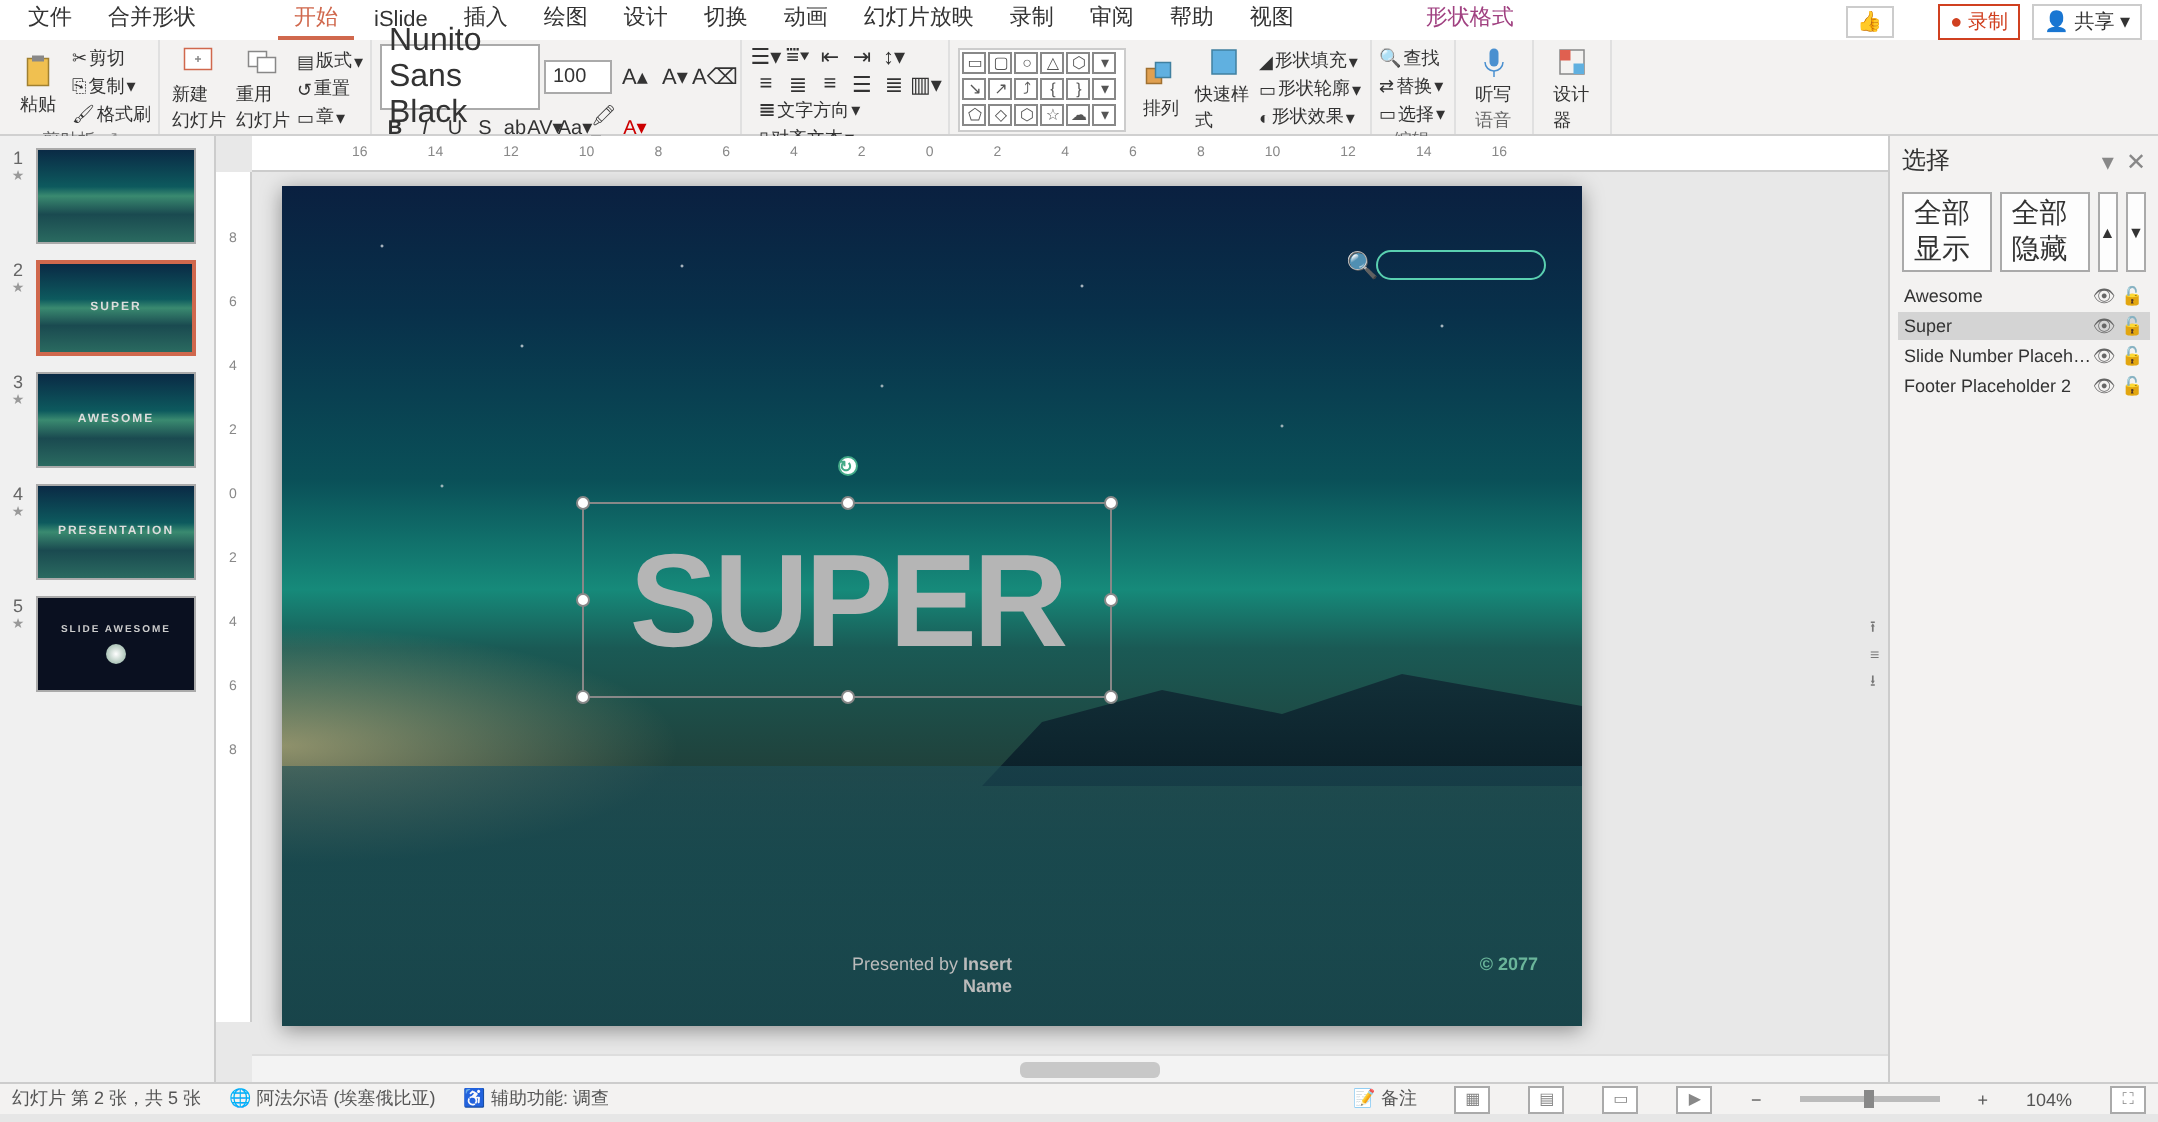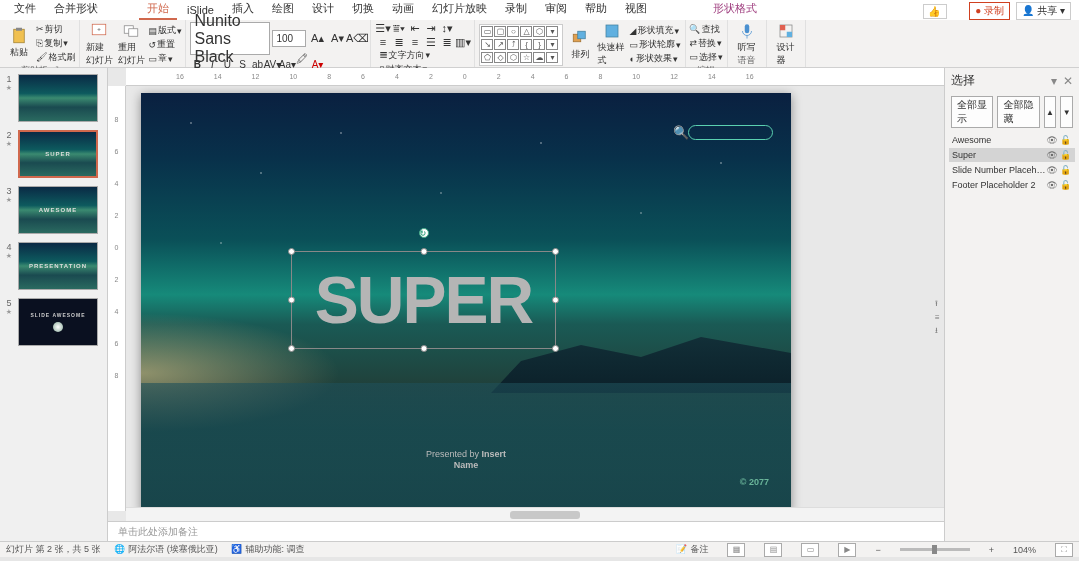--- a/index.html
+++ b/index.html
@@ -54,34 +54,34 @@
 .super-text { position: absolute; left: 150px; top: 158px; width: 265px; height: 98px; border: 1px solid #888; display: flex; align-items: center; justify-content: center; font-size: 66px; font-weight: 900; color: #b5b5b5; letter-spacing: -2px; font-family: Arial Black, sans-serif; }
 .handle { position: absolute; width: 7px; height: 7px; background: #fff; border: 1px solid #888; border-radius: 50%; }
 .handle.rot { width: 10px; height: 10px; border-radius: 50%; top: -24px; left: 50%; transform: translateX(-50%); border-color: #4a8; background: #fff; }
 .handle.rot::after { content: '↻'; font-size: 8px; color: #4a8; position: absolute; }
 .handle.tl { top: -4px; left: -4px; } .handle.tm { top: -4px; left: 50%; transform: translateX(-50%); }
 .handle.tr { top: -4px; right: -4px; } .handle.ml { top: 50%; left: -4px; transform: translateY(-50%); }
 .handle.mr { top: 50%; right: -4px; transform: translateY(-50%); } .handle.bl { bottom: -4px; left: -4px; }
 .handle.bm { bottom: -4px; left: 50%; transform: translateX(-50%); } .handle.br { bottom: -4px; right: -4px; }
 .search-pill { position: absolute; right: 18px; top: 32px; width: 85px; height: 15px; border: 1.5px solid #5ad0b0; border-radius: 8px; }
 .search-pill .mag { position: absolute; left: -16px; top: -1px; color: #5ad0b0; font-size: 13px; }
-.footer-text { position: absolute; bottom: 42px; left: 50%; transform: translateX(-50%); color: #bbb; font-size: 9px; text-align: center; line-height: 11px; }
+.footer-text { position: absolute; bottom: 14px; left: 50%; transform: translateX(-50%); color: #bbb; font-size: 9px; text-align: right; line-height: 11px; }
 .footer-text b { font-weight: 700; }
 .year { position: absolute; right: 22px; bottom: 26px; color: #6ab59a; font-size: 9px; font-weight: 700; }
 .notes-bar { height: 20px; background: #fff; border-top: 1px solid #ccc; font-size: 10px; color: #999; padding-left: 10px; display: flex; align-items: center; }
 .vscroll-ind { position: absolute; right: 1px; top: 50%; width: 8px; display: flex; flex-direction: column; gap: 2px; font-size: 8px; color: #777; }
 .hscroll { height: 14px; background: #f3f3f3; border-top: 1px solid #ddd; margin-left: 18px; position: relative; }
 .hscroll .thumb-bar { position: absolute; left: 47%; width: 70px; height: 8px; top: 3px; background: #c8c8c8; border-radius: 3px; }
 
 .selection-pane { width: 135px; background: #f3f2f1; border-left: 1px solid #ccc; display: flex; flex-direction: column; font-size: 10px; }
 .selection-pane .hdr { padding: 4px 6px; display: flex; align-items: center; justify-content: space-between; }
 .selection-pane .hdr span { font-size: 12px; }
 .selection-pane .hdr .ctrls { display: flex; gap: 6px; color: #888; cursor: pointer; }
 .selection-pane .btnrow { display: flex; gap: 4px; padding: 3px 6px; }
-.selection-pane .btnrow .sbtn { border: 1px solid #aaa; background: #fdfdfd; font-size: 10px; padding: 1px 5px; cursor: pointer; }
+.selection-pane .btnrow .sbtn { border: 1px solid #aaa; background: #fdfdfd; font-size: 14px; padding: 1px 5px; cursor: pointer; }
 .selection-pane .btnrow .arrow-btn { border: 1px solid #aaa; background: #fdfdfd; width: 16px; font-size: 8px; cursor: pointer; display: flex; align-items: center; justify-content: center; }
 .selection-pane .list { padding: 2px 4px; }
 .selection-pane .item { display: flex; align-items: center; justify-content: space-between; padding: 2px 3px; margin-bottom: 1px; }
 .selection-pane .item.selected { background: #d4d4d4; }
 .selection-pane .item .nm { flex: 1; white-space: nowrap; overflow: hidden; text-overflow: ellipsis; font-size: 9px; }
 .selection-pane .item .eye { font-size: 9px; color: #666; display: flex; gap: 3px; }
 
 .statusbar { height: 16px; background: #f3f2f1; border-top: 1px solid #ccc; display: flex; align-items: center; font-size: 9px; color: #555; padding: 0 6px; gap: 14px; }
 .statusbar .right { margin-left: auto; display: flex; align-items: center; gap: 19px; }
 .viewbtn { width: 18px; height: 14px; border: 1px solid #aaa; background: #fff; cursor: pointer; font-size: 8px; display: flex; align-items: center; justify-content: center; color: #888; }
@@ -421,21 +421,20 @@
       </div>
       <div class="vscroll-ind">
           <span>⭱</span>
           <span>≡</span>
           <span>⭳</span>
         </div>
     </div>
     <div class="hscroll">
         <div class="thumb-bar"></div>
       </div>
-    <div class="notes-bar">单击此处添加备注</div>
   </div>
 
   <div class="selection-pane">
     <div class="hdr">
       <span>选择</span>
       <div class="ctrls">
           <span>▾</span>
           <span>✕</span>
         </div>
     </div>

